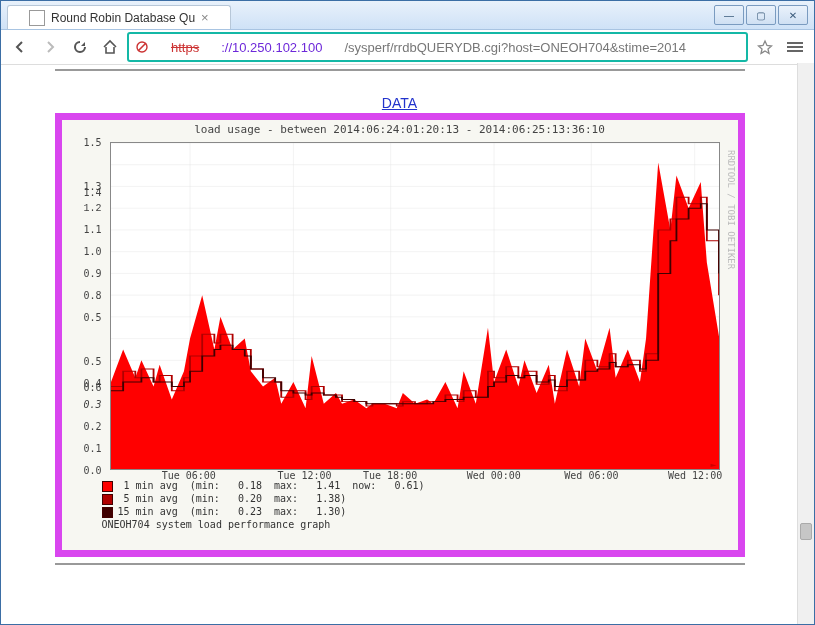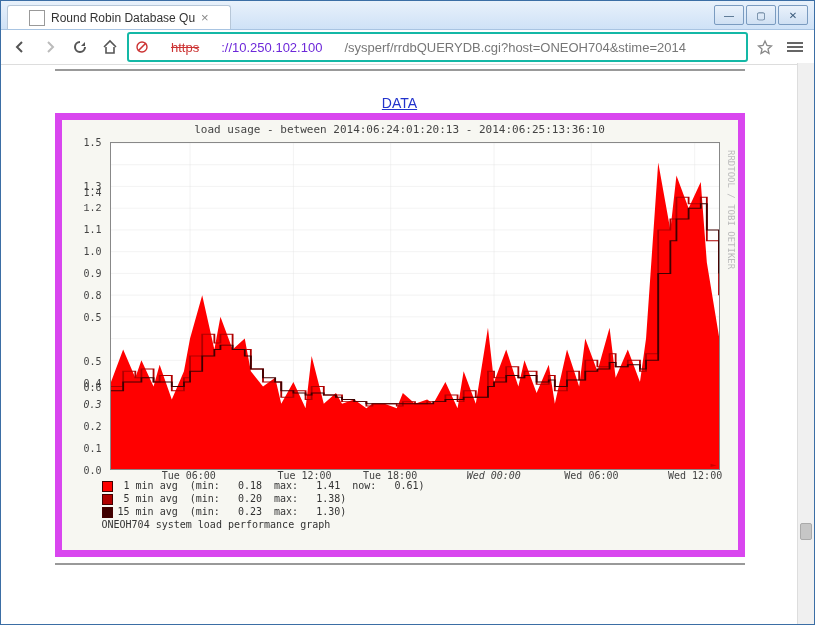--- a/index.html
+++ b/index.html
@@ -156,21 +156,21 @@
               <path d="M 0 1000 L 0 733.3333333333333 L 20 633.3333333333333 L 40 720 L 50 666.6666666666667 L 70 746.6666666666666 L 80 680 L 100 786.6666666666666 L 120 700 L 130 600 L 150 466.66666666666663 L 170 633.3333333333333 L 180 533.3333333333334 L 200 633.3333333333333 L 220 600 L 230 700 L 250 746.6666666666666 L 270 720 L 280 800 L 300 733.3333333333333 L 320 813.3333333333333 L 330 653.3333333333333 L 350 800 L 370 766.6666666666667 L 380 800 L 400 786.6666666666666 L 420 813.3333333333333 L 430 800 L 450 800 L 470 813.3333333333333 L 480 766.6666666666667 L 500 800 L 520 786.6666666666666 L 530 800 L 550 733.3333333333333 L 570 813.3333333333333 L 580 700 L 600 800 L 620 566.6666666666666 L 630 733.3333333333333 L 650 633.3333333333333 L 670 746.6666666666666 L 680 666.6666666666667 L 700 766.6666666666667 L 720 680 L 730 800 L 750 633.3333333333333 L 770 746.6666666666666 L 780 600 L 800 700 L 820 566.6666666666666 L 830 720 L 850 633.3333333333333 L 870 733.3333333333333 L 880 600 L 900 60 L 920 266.66666666666663 L 930 100 L 950 200.0000000000001 L 970 120 L 980 366.66666666666674 L 1000 593.3333333333333 L 1000 1000 Z" fill="#ff0000" stroke="none"></path>
               <path d="M 0 746.6666666666666 L 20 746.6666666666666 L 20 700 L 40 700 L 40 720 L 50 720 L 50 693.3333333333333 L 70 693.3333333333333 L 70 733.3333333333333 L 80 733.3333333333333 L 80 713.3333333333333 L 100 713.3333333333333 L 100 760 L 120 760 L 120 720 L 130 720 L 130 653.3333333333333 L 150 653.3333333333333 L 150 586.6666666666667 L 170 586.6666666666667 L 170 613.3333333333333 L 180 613.3333333333333 L 180 586.6666666666667 L 200 586.6666666666667 L 200 633.3333333333333 L 220 633.3333333333333 L 220 633.3333333333333 L 230 633.3333333333333 L 230 693.3333333333333 L 250 693.3333333333333 L 250 733.3333333333333 L 270 733.3333333333333 L 270 733.3333333333333 L 280 733.3333333333333 L 280 780 L 300 780 L 300 760 L 320 760 L 320 786.6666666666666 L 330 786.6666666666666 L 330 746.6666666666666 L 350 746.6666666666666 L 350 773.3333333333333 L 370 773.3333333333333 L 370 773.3333333333333 L 380 773.3333333333333 L 380 793.3333333333334 L 400 793.3333333333334 L 400 793.3333333333334 L 420 793.3333333333334 L 420 806.6666666666666 L 430 806.6666666666666 L 430 800 L 450 800 L 450 800 L 470 800 L 470 806.6666666666666 L 480 806.6666666666666 L 480 793.3333333333334 L 500 793.3333333333334 L 500 800 L 520 800 L 520 793.3333333333334 L 530 793.3333333333334 L 530 793.3333333333334 L 550 793.3333333333334 L 550 773.3333333333333 L 570 773.3333333333333 L 570 793.3333333333334 L 580 793.3333333333334 L 580 760 L 600 760 L 600 780 L 620 780 L 620 700 L 630 700 L 630 720 L 650 720 L 650 686.6666666666667 L 670 686.6666666666667 L 670 720 L 680 720 L 680 700 L 700 700 L 700 740 L 720 740 L 720 713.3333333333333 L 730 713.3333333333333 L 730 760 L 750 760 L 750 700 L 770 700 L 770 726.6666666666667 L 780 726.6666666666667 L 780 666.6666666666667 L 800 666.6666666666667 L 800 686.6666666666667 L 820 686.6666666666667 L 820 646.6666666666667 L 830 646.6666666666667 L 830 686.6666666666667 L 850 686.6666666666667 L 850 666.6666666666667 L 870 666.6666666666667 L 870 700 L 880 700 L 880 646.6666666666667 L 900 646.6666666666667 L 900 266.66666666666663 L 920 266.66666666666663 L 920 233.33333333333337 L 930 233.33333333333337 L 930 166.66666666666663 L 950 166.66666666666663 L 950 186.66666666666663 L 970 186.66666666666663 L 970 166.66666666666663 L 980 166.66666666666663 L 980 299.9999999999999 L 1000 299.9999999999999 L 1000 466.66666666666663" fill="none" stroke="#b00000" stroke-width="3"></path>
               <path d="M 0 760 L 20 760 L 20 733.3333333333333 L 40 733.3333333333333 L 40 733.3333333333333 L 50 733.3333333333333 L 50 720 L 70 720 L 70 733.3333333333333 L 80 733.3333333333333 L 80 733.3333333333333 L 100 733.3333333333333 L 100 746.6666666666666 L 120 746.6666666666666 L 120 733.3333333333333 L 130 733.3333333333333 L 130 700 L 150 700 L 150 653.3333333333333 L 170 653.3333333333333 L 170 633.3333333333333 L 180 633.3333333333333 L 180 620 L 200 620 L 200 633.3333333333333 L 220 633.3333333333333 L 220 653.3333333333333 L 230 653.3333333333333 L 230 693.3333333333333 L 250 693.3333333333333 L 250 720 L 270 720 L 270 733.3333333333333 L 280 733.3333333333333 L 280 760 L 300 760 L 300 766.6666666666667 L 320 766.6666666666667 L 320 773.3333333333333 L 330 773.3333333333333 L 330 766.6666666666667 L 350 766.6666666666667 L 350 773.3333333333333 L 370 773.3333333333333 L 370 780 L 380 780 L 380 786.6666666666666 L 400 786.6666666666666 L 400 793.3333333333334 L 420 793.3333333333334 L 420 800 L 430 800 L 430 800 L 450 800 L 450 800 L 470 800 L 470 800 L 480 800 L 480 800 L 500 800 L 500 800 L 520 800 L 520 800 L 530 800 L 530 793.3333333333334 L 550 793.3333333333334 L 550 786.6666666666666 L 570 786.6666666666666 L 570 786.6666666666666 L 580 786.6666666666666 L 580 780 L 600 780 L 600 780 L 620 780 L 620 746.6666666666666 L 630 746.6666666666666 L 630 733.3333333333333 L 650 733.3333333333333 L 650 713.3333333333333 L 670 713.3333333333333 L 670 720 L 680 720 L 680 713.3333333333333 L 700 713.3333333333333 L 700 733.3333333333333 L 720 733.3333333333333 L 720 726.6666666666667 L 730 726.6666666666667 L 730 746.6666666666666 L 750 746.6666666666666 L 750 726.6666666666667 L 770 726.6666666666667 L 770 726.6666666666667 L 780 726.6666666666667 L 780 700 L 800 700 L 800 693.3333333333333 L 820 693.3333333333333 L 820 673.3333333333333 L 830 673.3333333333333 L 830 686.6666666666667 L 850 686.6666666666667 L 850 680 L 870 680 L 870 693.3333333333333 L 880 693.3333333333333 L 880 666.6666666666667 L 900 666.6666666666667 L 900 400 L 920 400 L 920 299.9999999999999 L 930 299.9999999999999 L 930 233.33333333333337 L 950 233.33333333333337 L 950 200.0000000000001 L 970 200.0000000000001 L 970 186.66666666666663 L 980 186.66666666666663 L 980 266.66666666666663 L 1000 266.66666666666663 L 1000 400" fill="none" stroke="#400000" stroke-width="3"></path>
               <path d="M 986 994 L 996 989 L 986 984 Z" fill="#c00"></path>
             </svg>
         </div>
         <div class="xlabels" id="xlabels">
             <div class="xlab" style="left: 13%;">Tue 06:00</div>
             <div class="xlab" style="left: 30%; margin-left: 12px;">Tue 12:00</div>
             <div class="xlab" style="left: 46%;">Tue 18:00</div>
-            <div class="xlab" style="left: 63%; font-style: italic;">Wed 00:00</div>
+            <div class="xlab" style="left: 63%;">Wed 00:00</div>
             <div class="xlab" style="left: 79%;">Wed 06:00</div>
             <div class="xlab" style="left: 96%; text-align: center;">Wed 12:00</div>
           </div>
         <div class="legend">
 <span class="sw" style="background:#ff0000"></span><span> 1 min avg  (min:   0.18  max:   1.41  now:   0.61)</span>
 <span class="sw" style="background:#b00000"></span><span> 5 min avg  (min:   0.20  max:   1.38)</span>
 <span class="sw" style="background:#400000"></span><span>15 min avg  (min:   0.23  max:   1.30)</span>
 <span>ONEOH704 system load performance graph</span>
         </div>
       </div>

